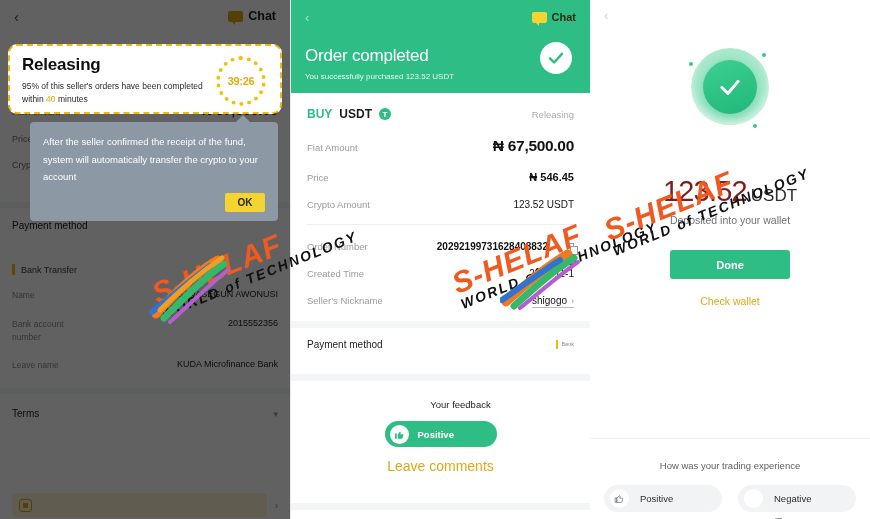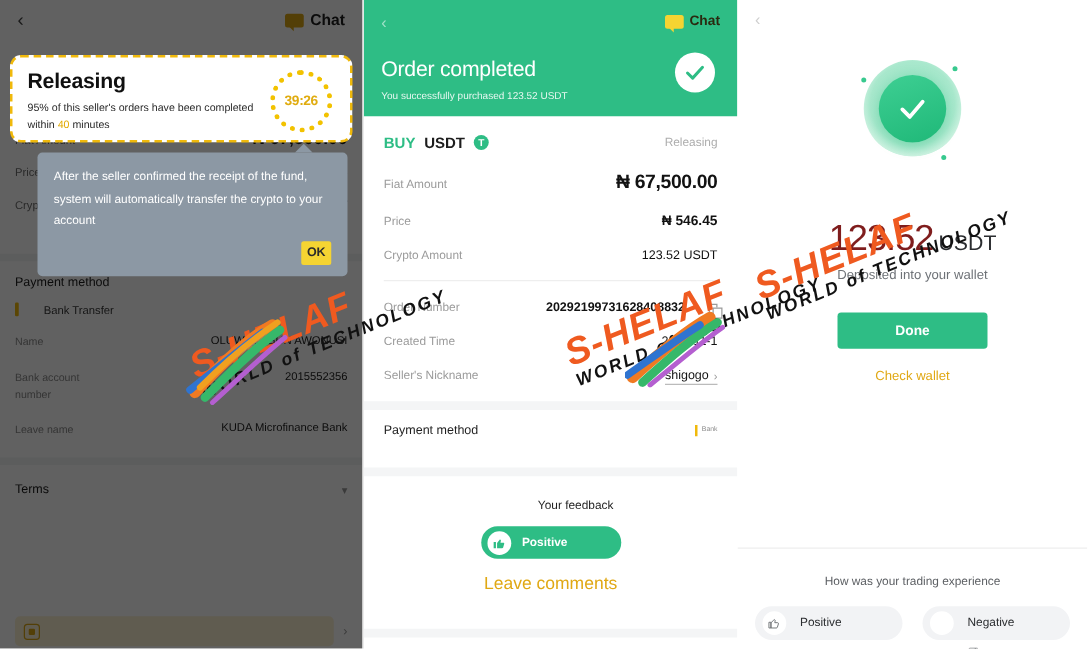--- a/index.html
+++ b/index.html
@@ -83,21 +83,21 @@
   }
   .tooltip::before {
     content:""; position: absolute; top: -7px; right: 28px;
     border-left: 7px solid transparent;
     border-right: 7px solid transparent;
     border-bottom: 7px solid #8c98a4;
   }
   .tt-text { font-size: 9.5px; color: #fff; line-height: 1.85; }
   .tt-ok {
     margin-top: 7px; margin-left: auto;
-    width: 24px; height: 19px; border-radius: 2px;
+    width: 40px; height: 19px; border-radius: 2px;
     background: #f5d432; color: #2b2b2b;
     font-size: 10px; font-weight: 700;
     display:flex; align-items:center; justify-content:center;
   }
 
   .pl-rows { padding: 0 12px; margin-top: 42px; }
   .pl-buy {
     font-size: 13px; font-weight: 700; color: #2bbd7e;
     margin-bottom: 13px;
   }
@@ -105,21 +105,21 @@
     display: flex; justify-content: space-between; align-items: baseline;
     font-size: 9px; color: #6d6d6d; margin-bottom: 15px;
   }
   .pl-row .v { color: #1b1b1b; font-weight: 700; font-size: 10px;}
   .pl-row .v.big { font-size: 14px; }
   .caret-row { text-align:center; color:#888; font-size:10px; margin-top:2px;}
   .pl-sep { height: 6px; background: #f2f3f5; margin: 6px 0 0 0; }
   .pm-title { font-size: 10px; color: #1b1b1b; padding: 12px 12px 10px; }
   .pm-bank {
     font-size: 9px; color: #3a3a3a; padding: 0 12px 0 12px;
-    display: flex; align-items: center; gap: 20px; margin-bottom: 14px;
+    display: flex; align-items: center; gap: 6px; margin-bottom: 14px; margin-top: 23px;
   }
   .pm-bar { width: 3px; height: 11px; background: #f0b90b; border-radius: 1px;}
   .pm-row {
     display:flex; justify-content: space-between; align-items: flex-start;
     padding: 0 12px; font-size: 8.5px; color: #8b8b8b; margin-bottom: 16px;
   }
   .pm-row .k { max-width: 70px; line-height: 1.5;}
   .pm-row .val { color: #1e1e1e; font-size: 9px; text-align: right;}
   .terms-row {
     border-top: 6px solid #f2f3f5;

